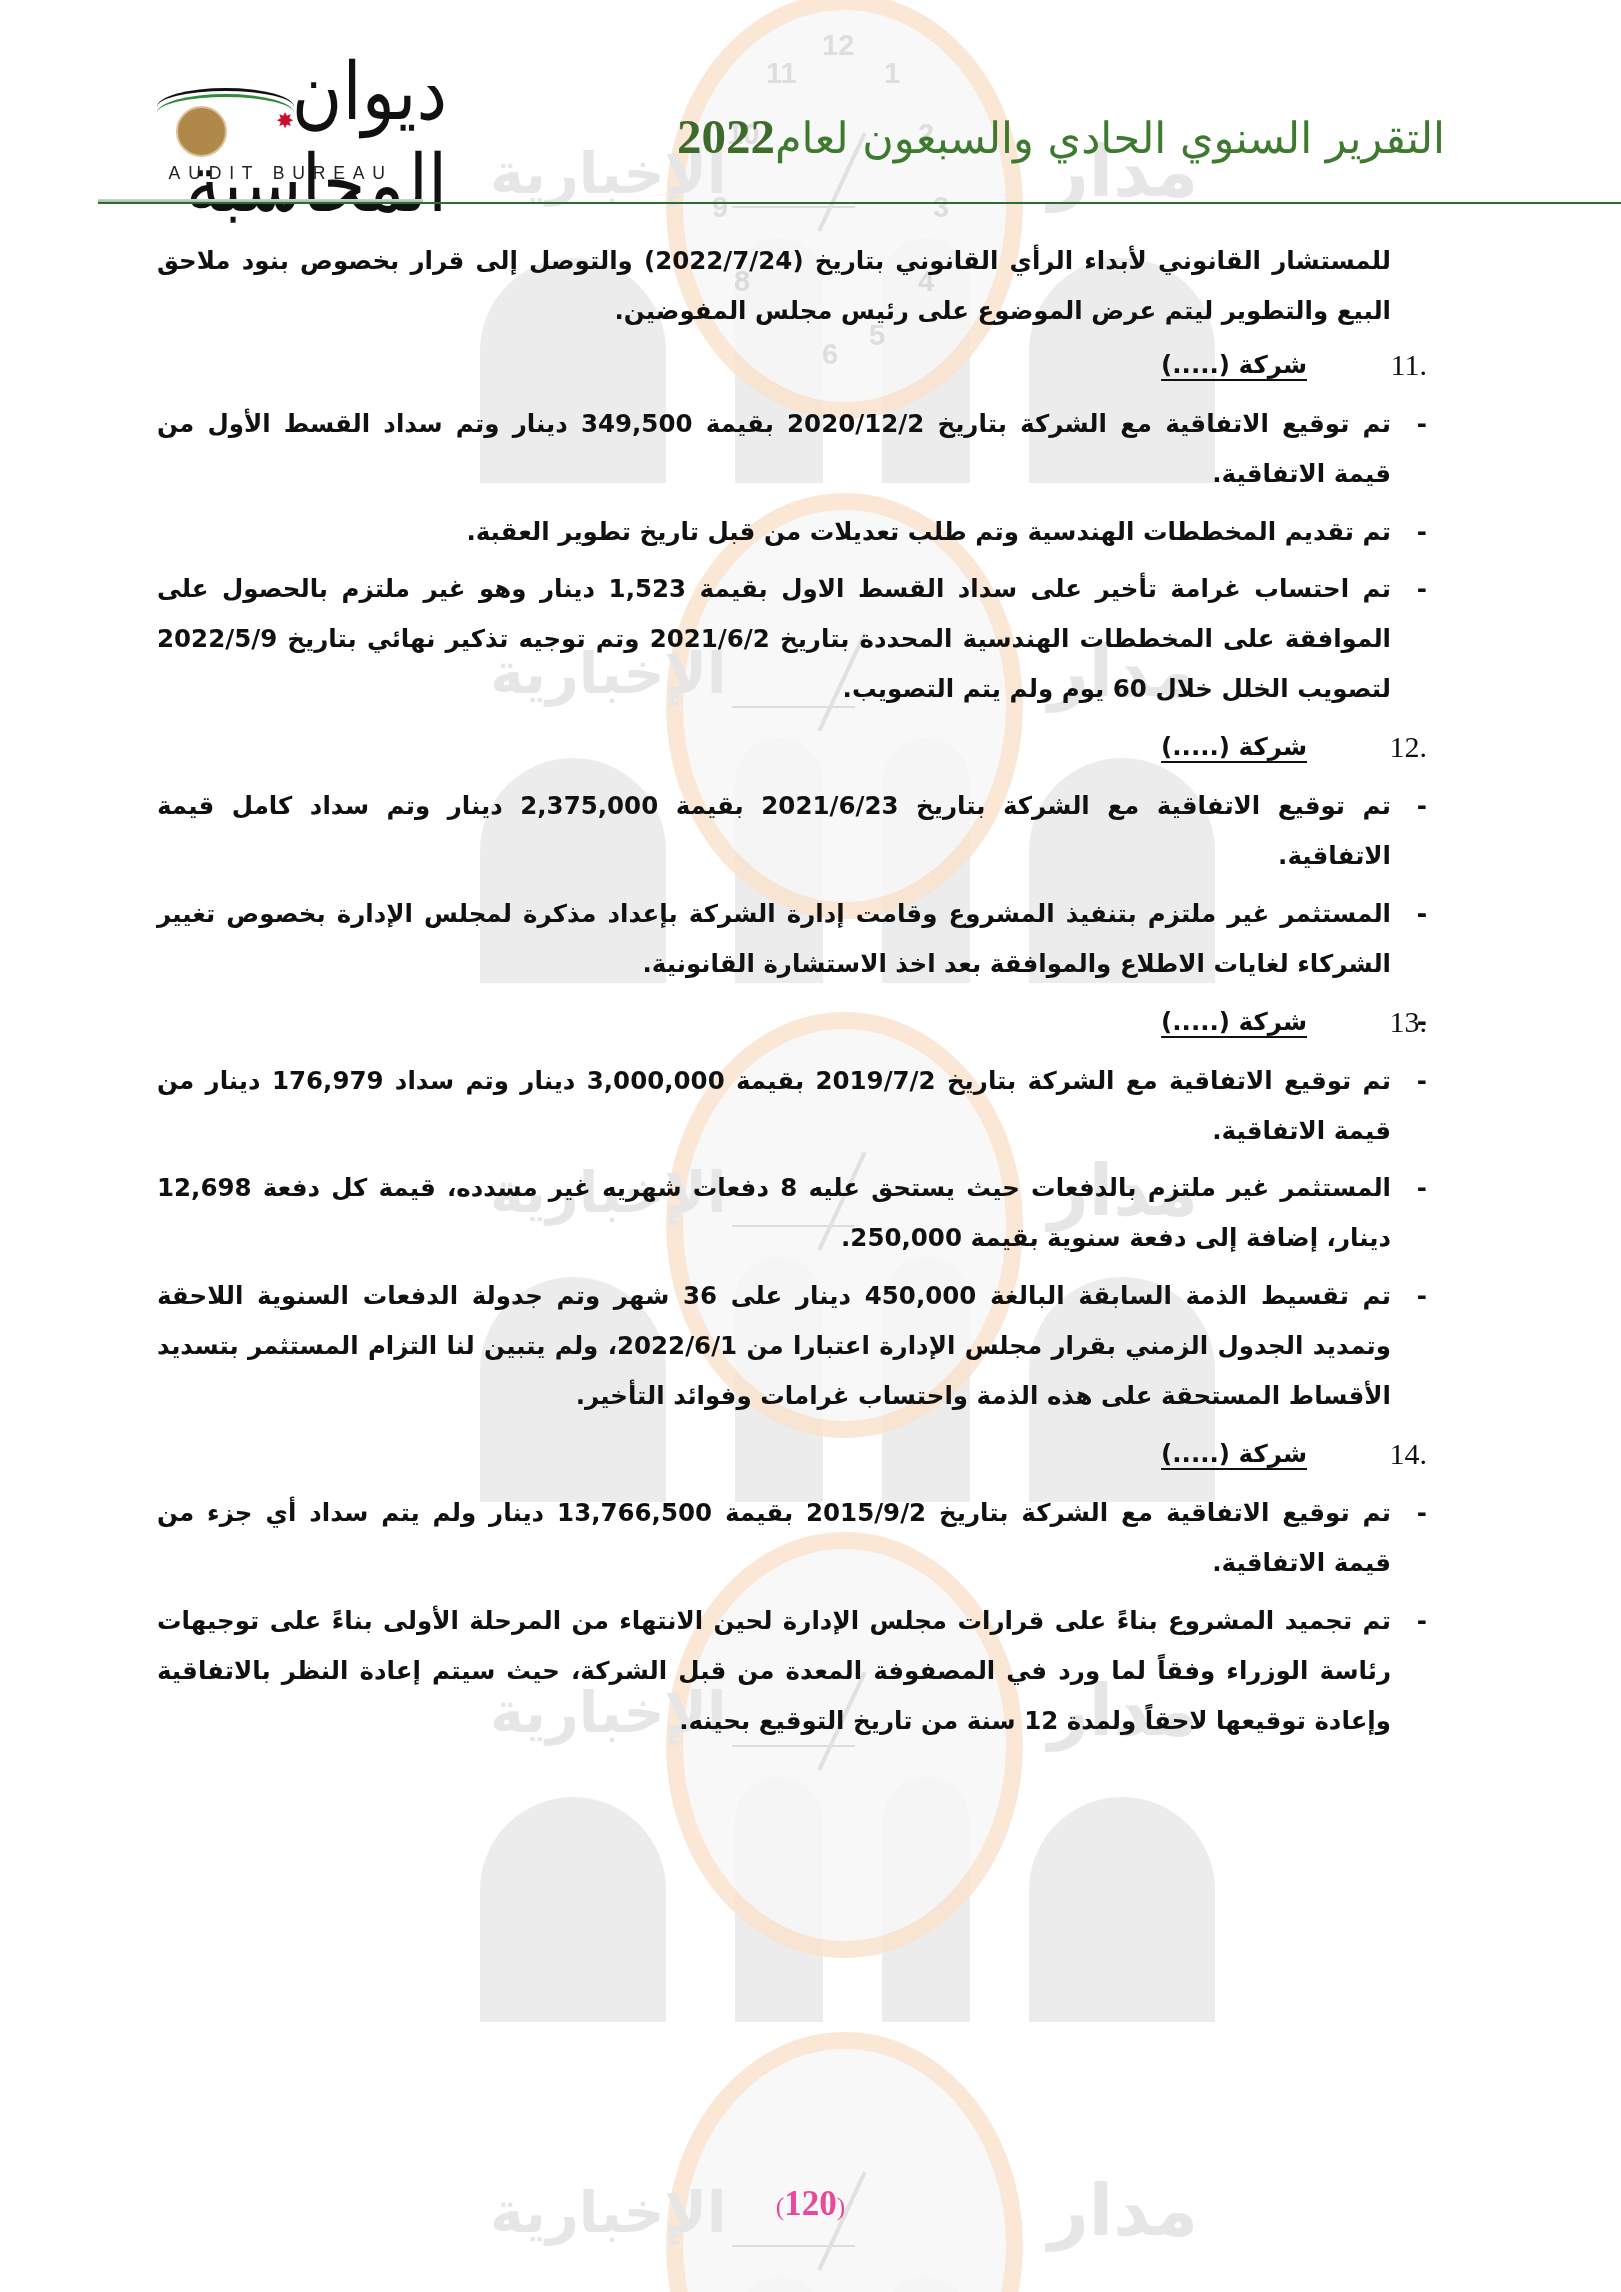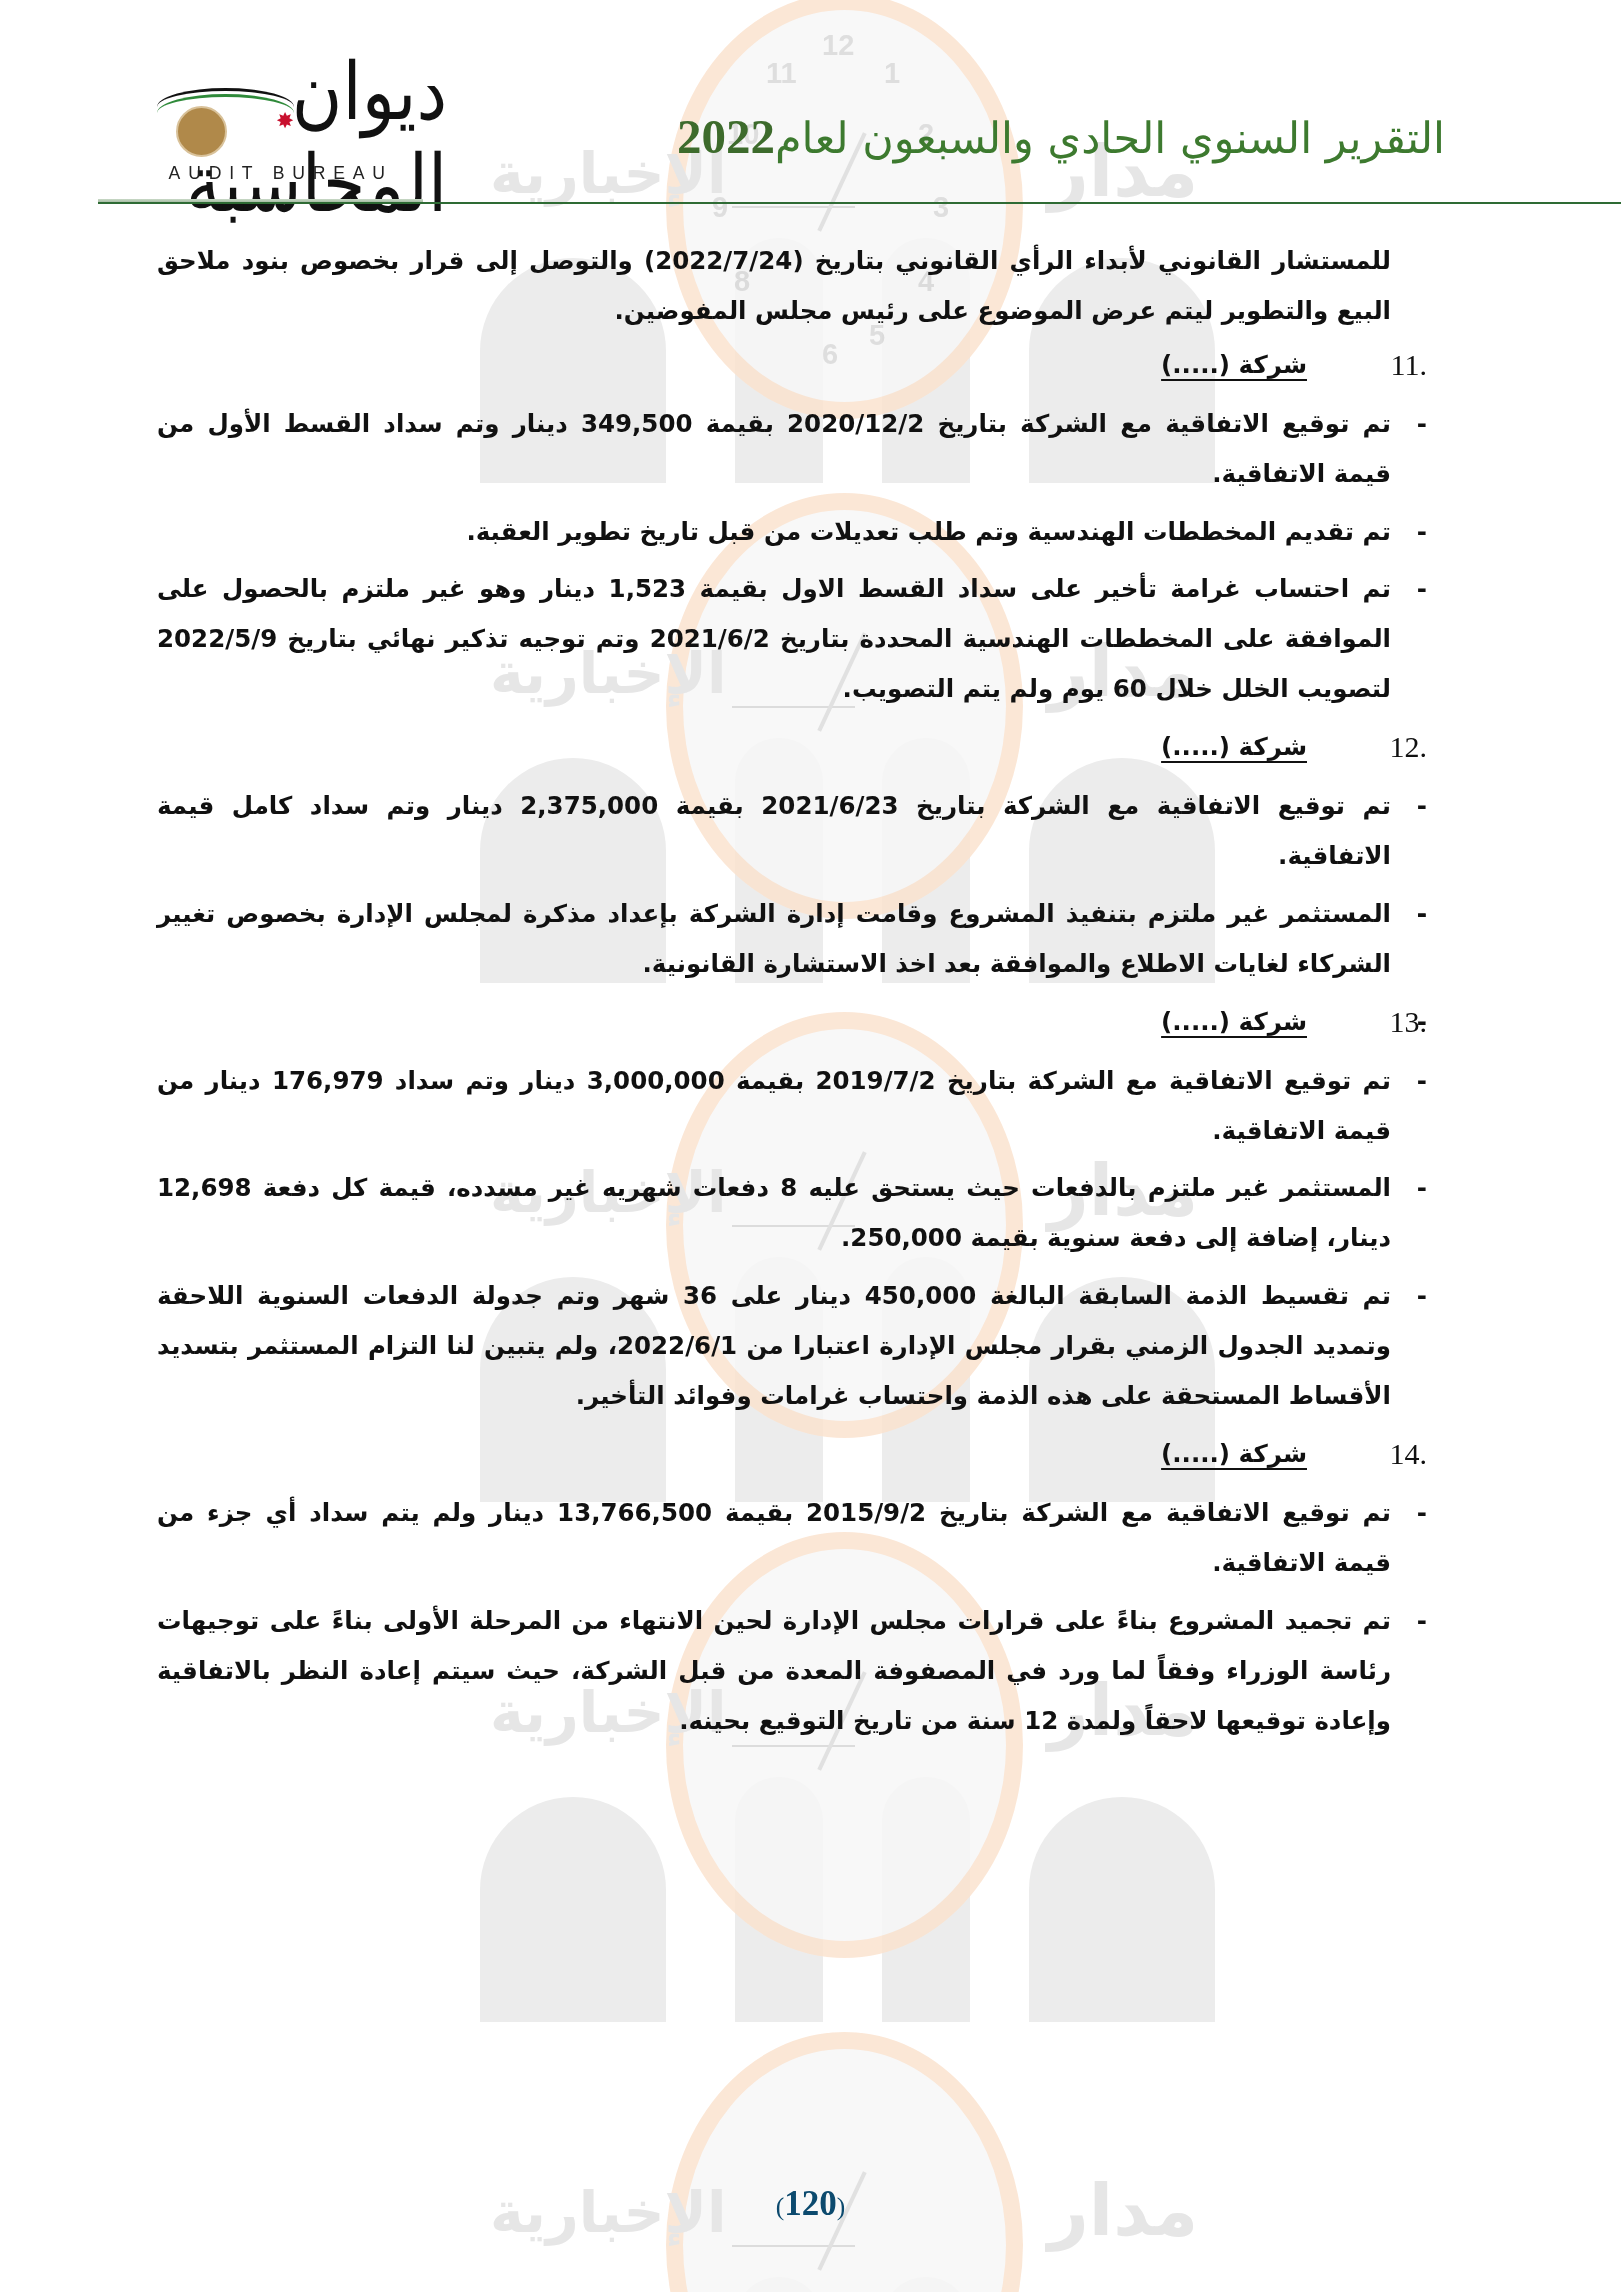--- a/index.html
+++ b/index.html
@@ -45,21 +45,21 @@
     .num { font-family: "Liberation Serif", serif; font-weight: normal; font-size: 30px; }
     .section-head { position: relative; height: 55px; margin-top: 3.9px; }
     .section-head .idx { position: absolute; right: 0; top: 0; font-family: "Liberation Serif", serif; font-size: 30px; font-weight: normal; direction: ltr; }
     .section-head .name { position: absolute; right: 120px; top: 0; text-decoration: underline; text-underline-offset: 5.9px; }
     .bullet { position: relative; padding-right: 36px; margin: 3.9px 0 7.8px 0; }
     .bullet .dash { position: absolute; right: 0; top: 0; font-weight: bold; }
     .intro { padding-right: 36px; }
 
     .page-number {
       position: absolute; left: 0; width: 1621px; top: 2184px; text-align: center; z-index: 2;
-      font-family: "Liberation Serif", serif; color: #0c4a6e; font-size: 25.5px;
+      font-family: "Liberation Serif", serif; color: #ec4899; font-size: 25.5px;
     }
     .page-number b { font-size: 35px; }
   </style>
 </head>
 <body>
 
 <div class="watermark-col">
   <div class="wm-block" style="top:-39px;">
     <div class="wm-big">
       <span style="left:39px;width:186px;height:225px;border-radius:93px 93px 0 0;"></span>

